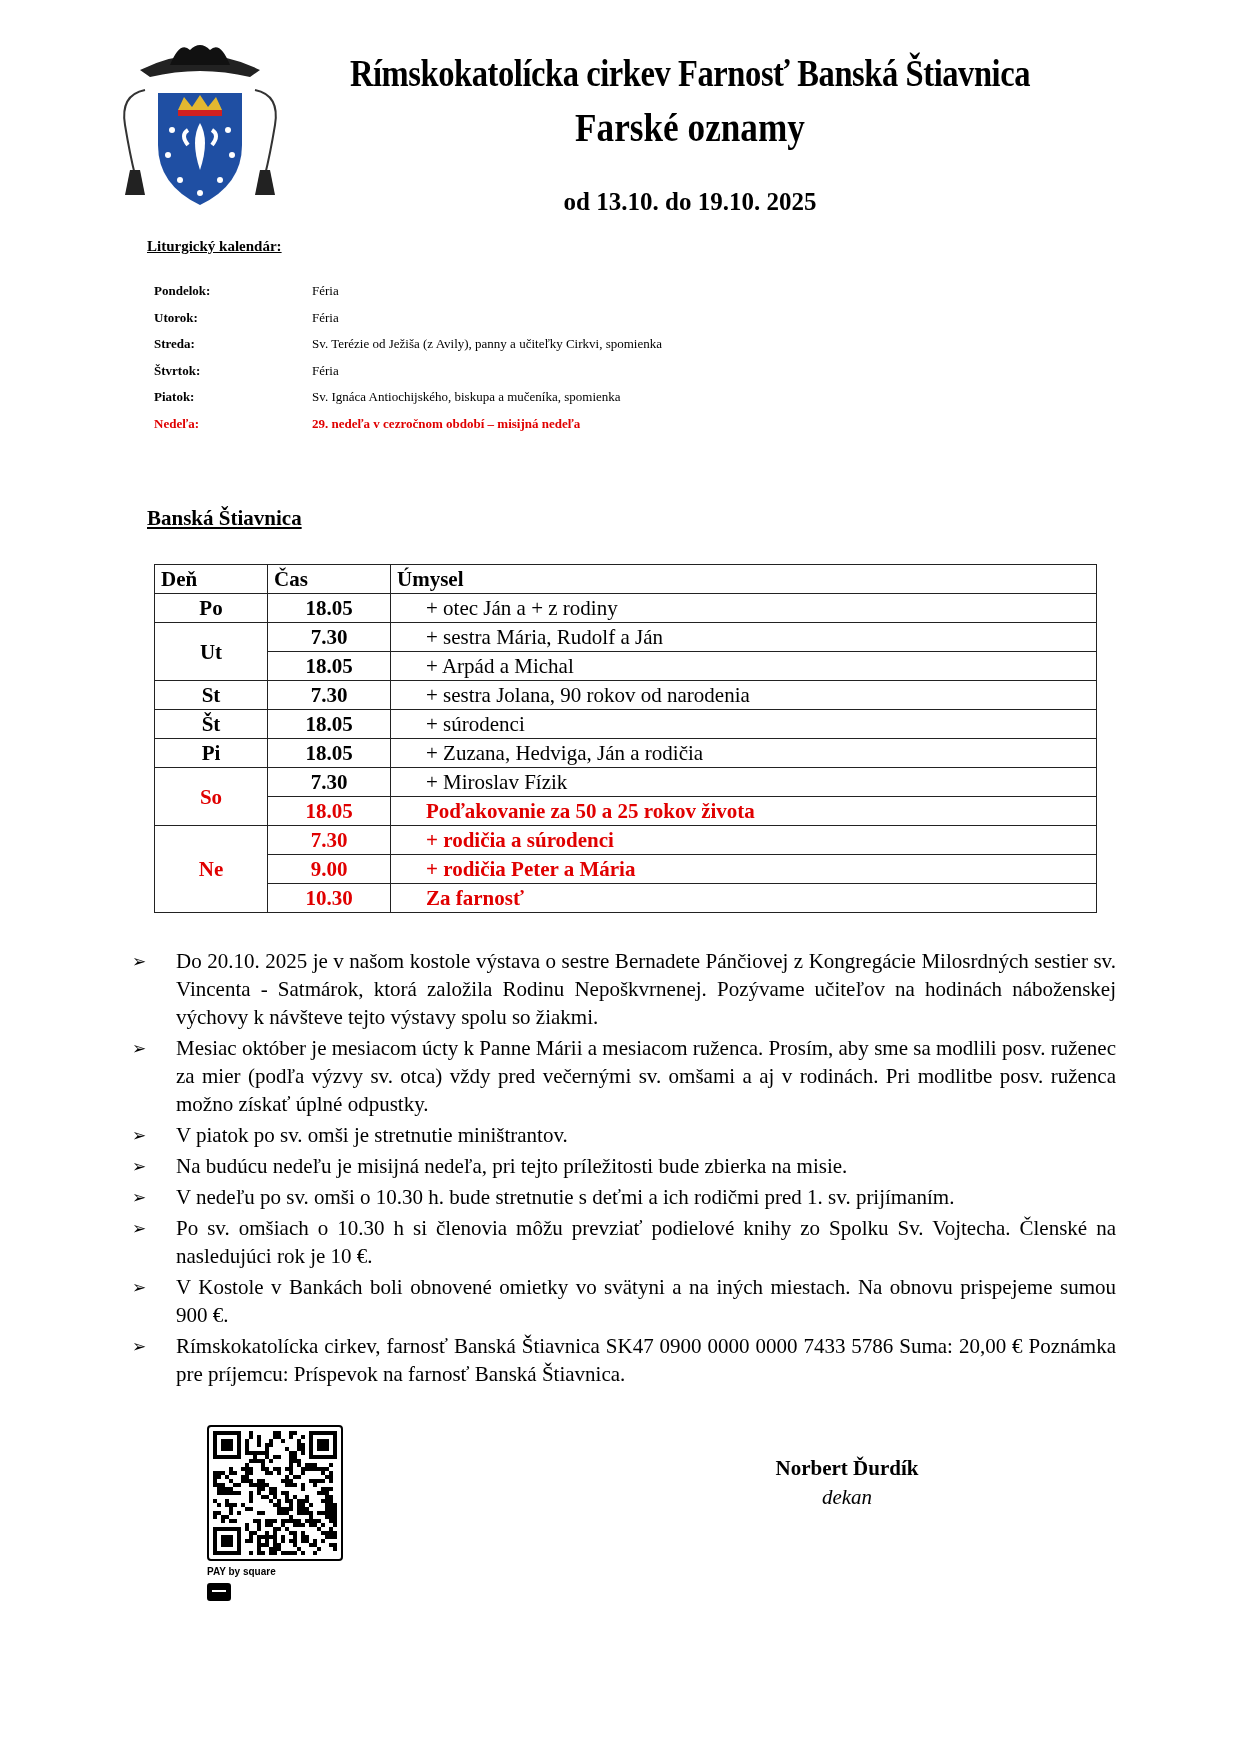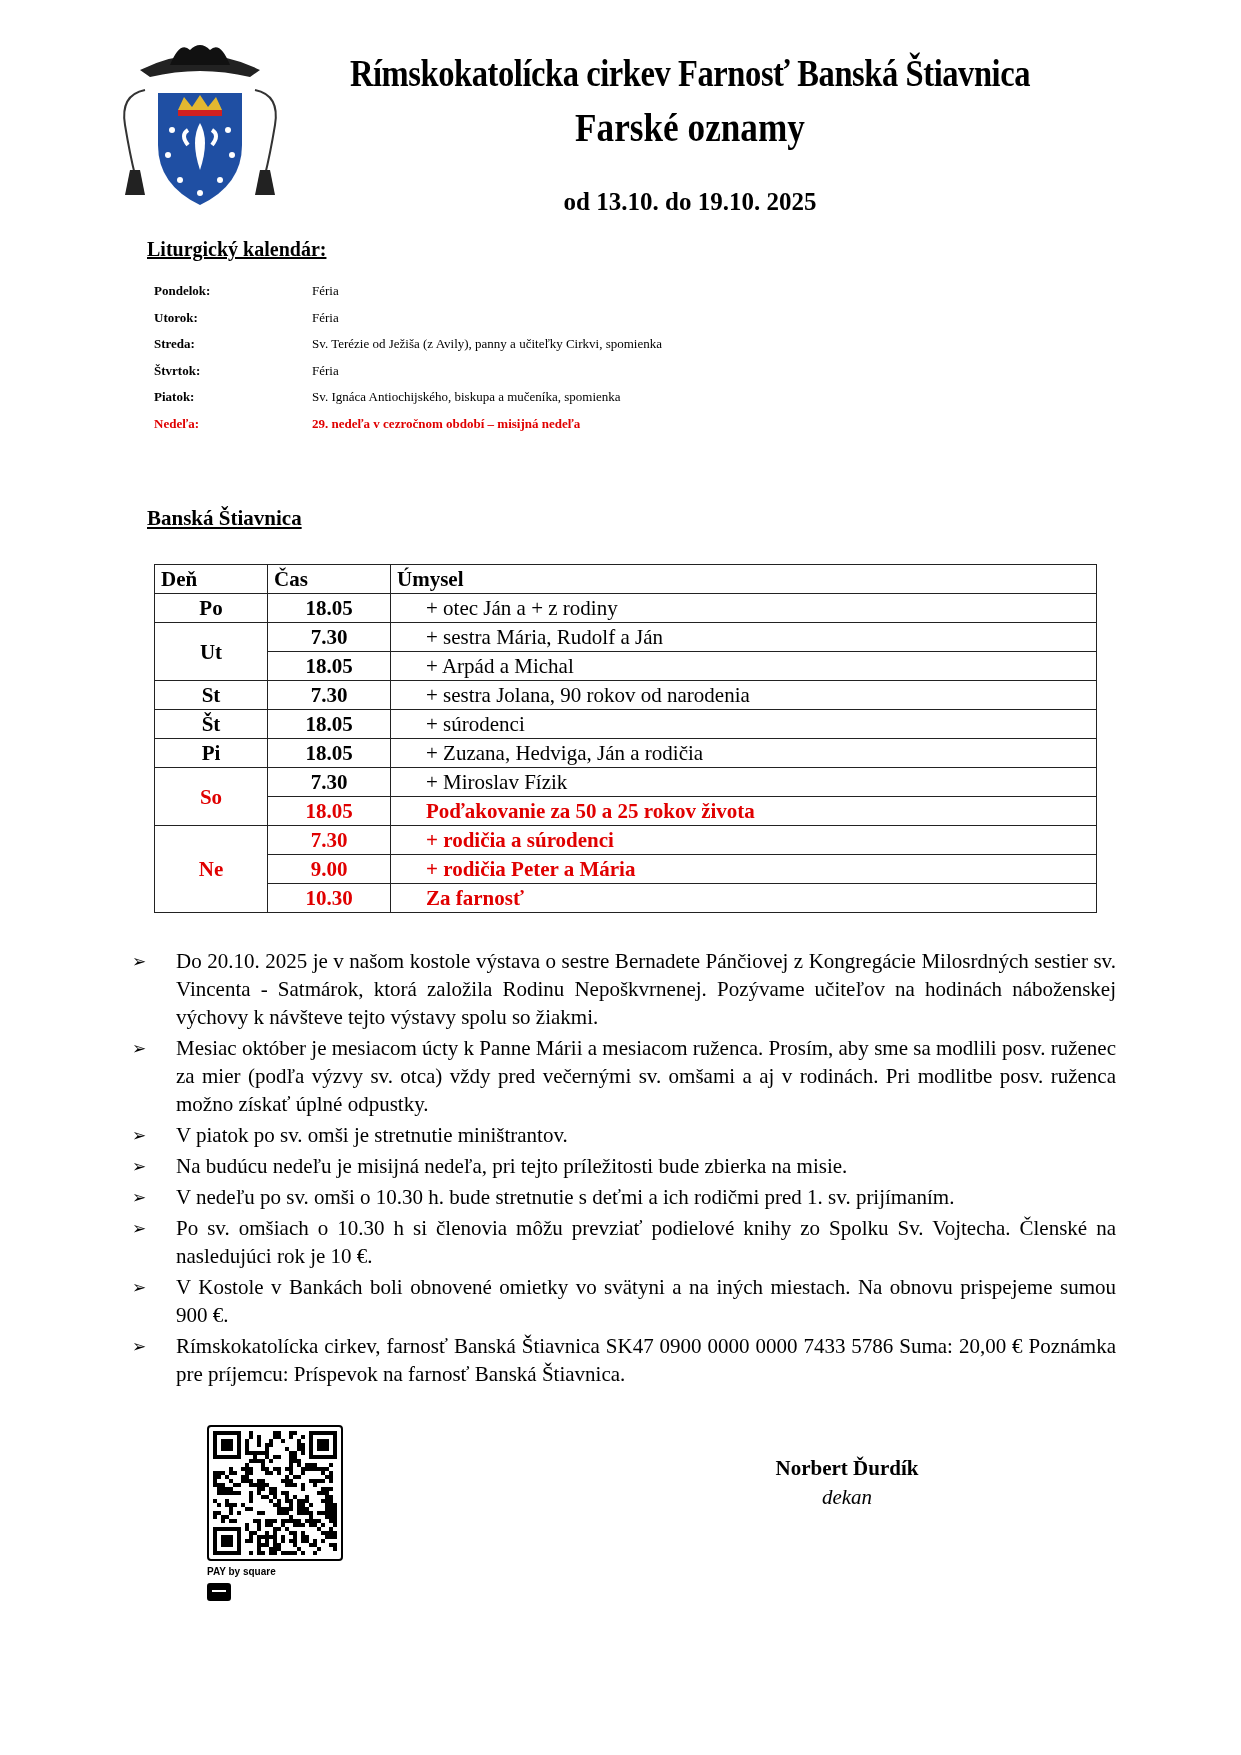--- a/index.html
+++ b/index.html
@@ -4,21 +4,21 @@
 <style>
   html, body { margin:0; padding:0; background:#fff; }
   body { width:1241px; height:1755px; position:relative; font-family:"Liberation Serif", serif; color:#000; overflow:hidden; }
   .abs { position:absolute; }
   #logo { left:110px; top:35px; width:180px; height:175px; }
   .title { left:290px; width:800px; text-align:center; font-weight:bold; font-family:"Liberation Serif", serif; }
   #t1 { top:52px; font-size:37px; transform:scaleX(0.88); transform-origin:center; letter-spacing:-0.5px; }
   #t2 { top:104px; font-size:40px; transform:scaleX(0.88); transform-origin:center; }
   #t3 { top:152px; font-size:25px;margin-top:36px; }
   .section-h { font-weight:bold; text-decoration:underline; }
-  #lit-h { left:147px; top:238px; font-size:20px; }
+  #lit-h { left:147px; top:238px; font-size:15px; }
   #cal { left:154px; top:278px; font-size:13px; line-height:26.5px; }
   .cal-row { display:flex; }
   .cal-day { width:158px; font-weight:bold; }
   .red { color:#e00000; }
   .cal-row.red .cal-desc { font-weight:bold; }
   #bs-h { left:147px; top:506px; font-size:21px; }
   table#mass { position:absolute; left:154px; top:564px; width:943px; border-collapse:collapse; font-size:21px; }
   #mass td, #mass th { border:1.5px solid #222; padding:0 6px; height:28px; line-height:26px; }
   #mass th { font-weight:bold; text-align:left; }
   #mass td.day { width:100px; text-align:center; font-weight:bold; }

